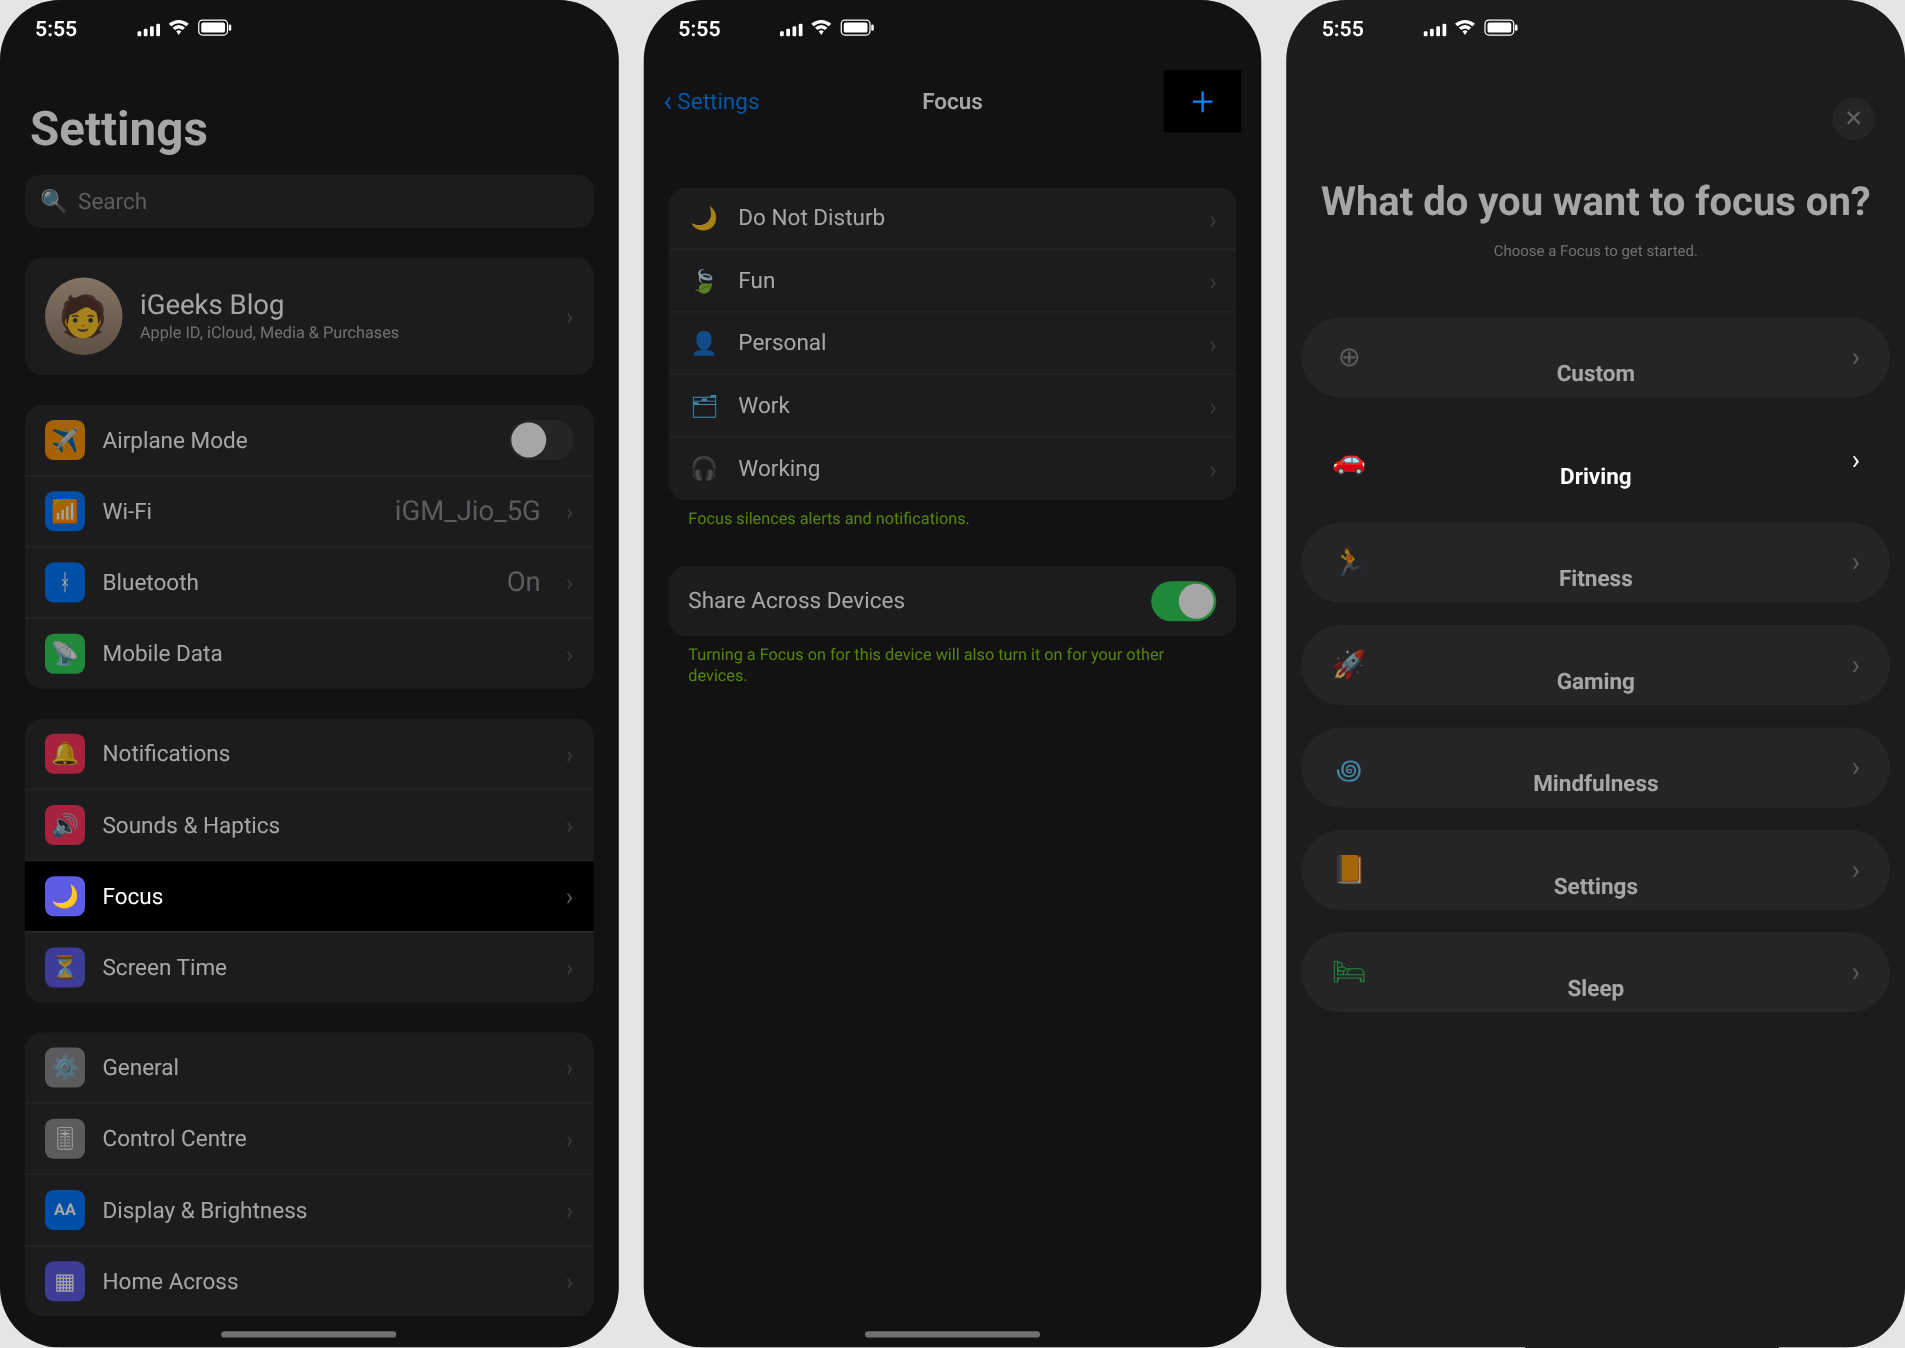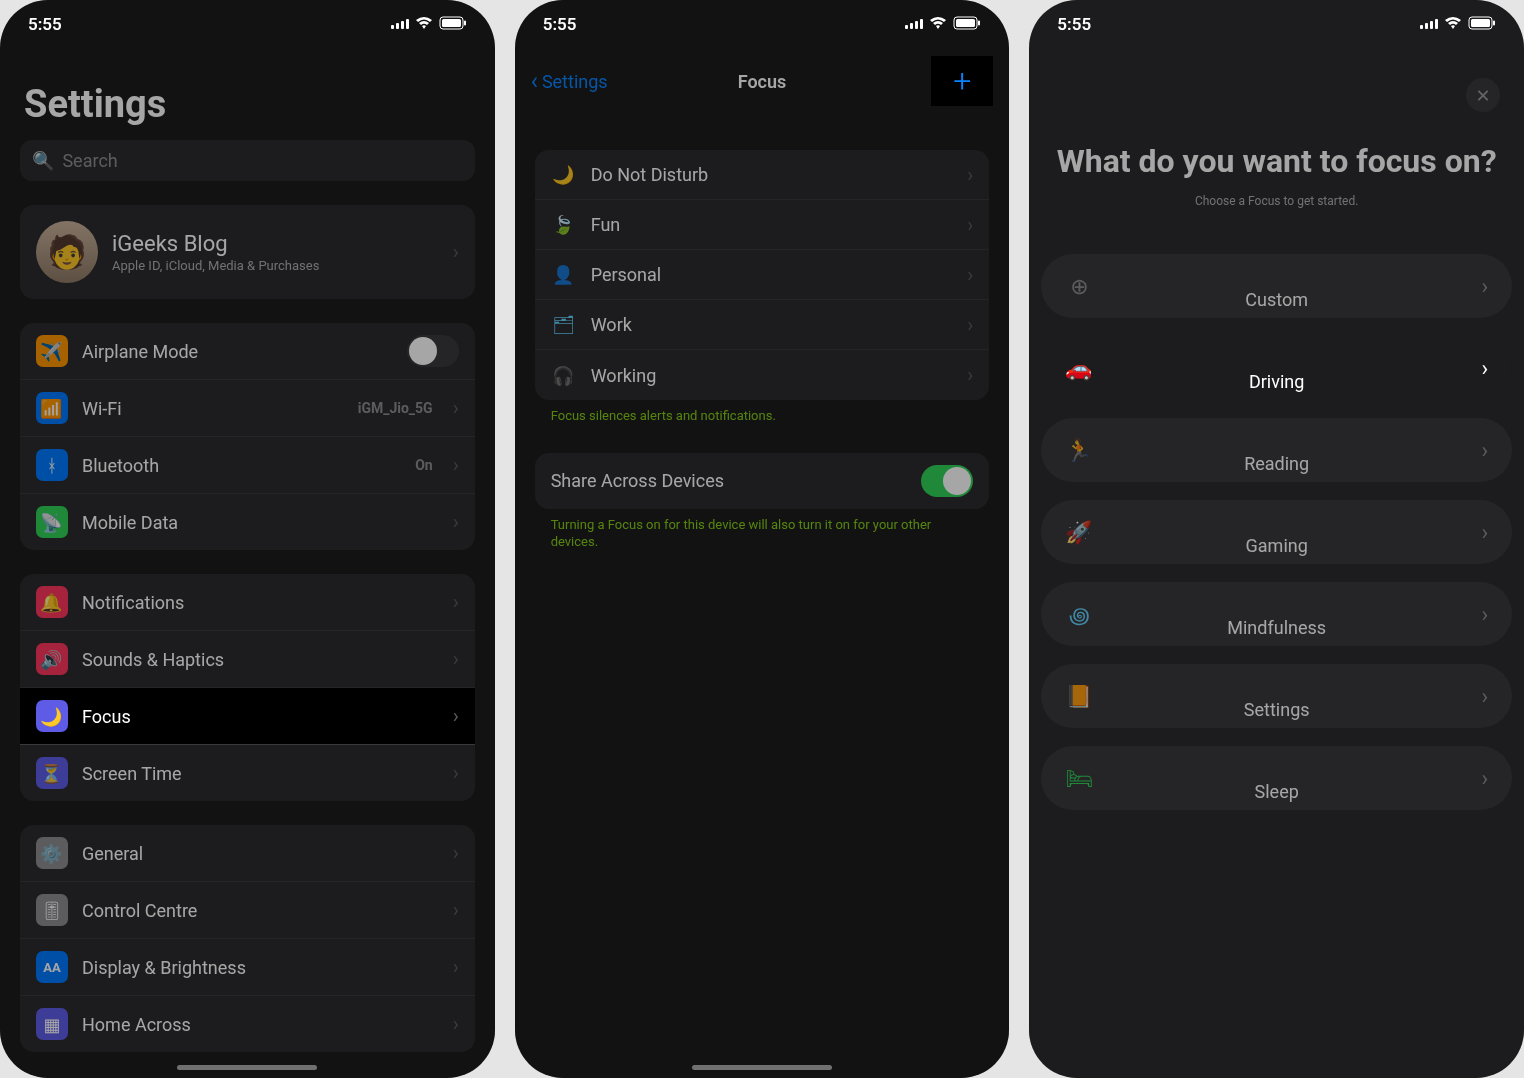--- a/index.html
+++ b/index.html
@@ -1,32 +1,32 @@
 <!DOCTYPE html>
 <html><head>
 <meta charset="utf-8">
 <style>
   * { margin: 0; padding: 0; box-sizing: border-box; font-family: -apple-system, BlinkMacSystemFont, "Segoe UI", Roboto, sans-serif; }
   body { background: #e5e5e5; display: flex; gap: 20px; padding: 0; width: 1524px; height: 1078px; }
   .phone { width: 500px; height: 1078px; background: #1c1c1e; border-radius: 48px; overflow: hidden; position: relative; color: #fff; }
   .dim { position: absolute; inset: 0; background: rgba(0,0,0,0.35); pointer-events: none; z-index: 50; }
-  .status-bar { display: flex; justify-content: space-between; align-items: center; padding: 14px 28px 8px; font-size: 17px; font-weight: 600; z-index: 60; position: relative; gap: 48px; }
+  .status-bar { display: flex; justify-content: flex-start; align-items: center; padding: 14px 28px 8px; font-size: 17px; font-weight: 600; z-index: 60; position: relative; gap: 48px; }
   .status-right { display: flex; gap: 6px; align-items: center; }
   .signal-dots { display: flex; gap: 2px; align-items: flex-end; }
   .signal-dots span { width: 3px; background: #fff; border-radius: 1px; }
   .signal-dots span:nth-child(1){height:4px}.signal-dots span:nth-child(2){height:6px}.signal-dots span:nth-child(3){height:8px}.signal-dots span:nth-child(4){height:10px}
   .content { padding: 0 20px; height: calc(100% - 50px); overflow: hidden; }
   .big-title { font-size: 38px; font-weight: 700; margin: 40px 0 14px 4px; }
   .search-bar { background: #2c2c2e; border-radius: 12px; padding: 10px 12px; display: flex; align-items: center; gap: 8px; color: #8e8e93; font-size: 18px; }
   .section { background: #2c2c2e; border-radius: 14px; margin-top: 24px; overflow: hidden; }
   .row { display: flex; align-items: center; padding: 12px 16px; gap: 14px; border-bottom: 0.5px solid #3a3a3c; min-height: 50px; position: relative; }
   .row:last-child { border-bottom: none; }
   .row-icon { width: 32px; height: 32px; border-radius: 7px; display: flex; align-items: center; justify-content: center; flex-shrink: 0; font-size: 18px; }
   .row-label { flex: 1; font-size: 18px; }
-  .row-value { color: #8e8e93; font-size: 14px; font-weight: bold; }
+  .row-value { color: #8e8e93; font-size: 22px; }
   .chevron { color: #5a5a5e; font-size: 20px; margin-left: 6px; }
   .toggle { width: 52px; height: 32px; border-radius: 16px; position: relative; }
   .toggle.off { background: #39393d; }
   .toggle.on { background: #30d158; }
   .toggle .knob { width: 28px; height: 28px; background: #fff; border-radius: 50%; position: absolute; top: 2px; }
   .toggle.off .knob { left: 2px; }
   .toggle.on .knob { right: 2px; }
   .highlight-row { background: #000 !important; z-index: 60; position: relative; }
   .profile-row { padding: 16px; }
   .avatar { width: 62px; height: 62px; border-radius: 50%; background: linear-gradient(#c9b29b,#8f7c68); flex-shrink: 0; display:flex;align-items:center;justify-content:center;font-size:32px; }
@@ -42,21 +42,21 @@
   .footer-text { font-size: 13px; color: #84cc16; padding: 8px 16px 0; line-height: 1.3; }
   
   .close-btn { position: absolute; top: 78px; right: 24px; width: 34px; height: 34px; border-radius: 50%; background: #3a3a3c; display: flex; align-items: center; justify-content: center; color: #9a9a9e; font-size: 18px; z-index: 40; }
   .hero { text-align: center; margin-top: 100px; padding: 0 20px; }
   .hero h1 { font-size: 32px; font-weight: 700; line-height: 1.2; }
   .hero p { font-size: 12px; color: #aeaeb2; margin-top: 14px; }
   .focus-pills { margin-top: 46px; padding: 0 12px; display: flex; flex-direction: column; gap: 18px; }
   .pill { background: #3a3a3c; border-radius: 36px; height: 64px; display: flex; align-items: center; padding: 0 24px; position: relative; }
   .pill.highlight { background: #1c1c1e; z-index: 60; }
   .pill-icon { width: 28px; display: flex; align-items: center; justify-content: center; font-size: 22px; }
-  .pill-label { position: absolute; left: 50%; transform: translateX(-50%); font-size: 18px; font-weight: 400; color: #fff; margin-top: 26px; }
+  .pill-label { position: absolute; left: 50%; transform: translateX(-50%); font-size: 18px; font-weight: 700; color: #fff; margin-top: 26px; }
   .pill-chevron { margin-left: auto; color: #8e8e93; font-size: 22px; }
   .home-indicator { position: absolute; bottom: 8px; left: 50%; transform: translateX(-50%); width: 140px; height: 5px; background: #fff; border-radius: 3px; opacity: 0.4; z-index: 70; }
 </style>
 </head>
 <body>
 
 <div class="phone">
   <div class="dim"></div>
   <div class="status-bar">
     <span>5:55</span>
@@ -278,21 +278,21 @@
       <span class="pill-label">Custom</span>
       <span class="pill-chevron">›</span>
     </div>
     <div class="pill highlight">
       <span class="pill-icon" style="color:#5e5ce6">🚗</span>
       <span class="pill-label">Driving</span>
       <span class="pill-chevron" style="color:#fff">›</span>
     </div>
     <div class="pill">
       <span class="pill-icon" style="color:#30d158">🏃</span>
-      <span class="pill-label">Reading</span>
+      <span class="pill-label">Fitness</span>
       <span class="pill-chevron">›</span>
     </div>
     <div class="pill">
       <span class="pill-icon" style="color:#0a84ff">🚀</span>
       <span class="pill-label">Gaming</span>
       <span class="pill-chevron">›</span>
     </div>
     <div class="pill">
       <span class="pill-icon" style="color:#64d2ff">꩜</span>
       <span class="pill-label">Mindfulness</span>

